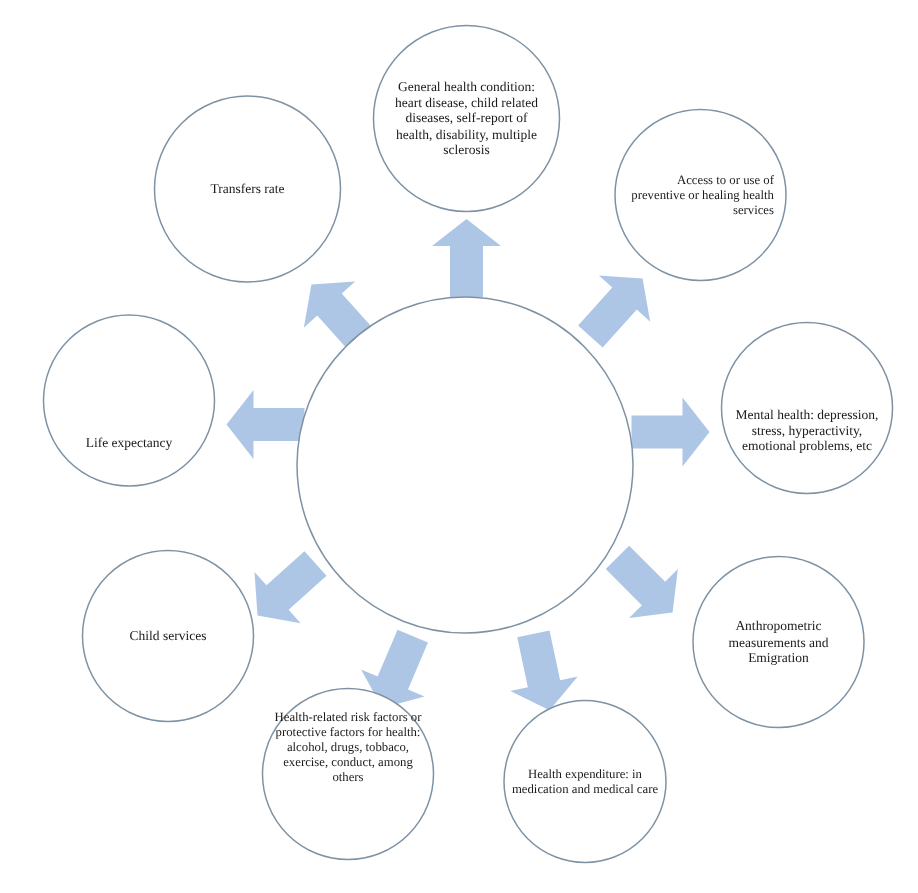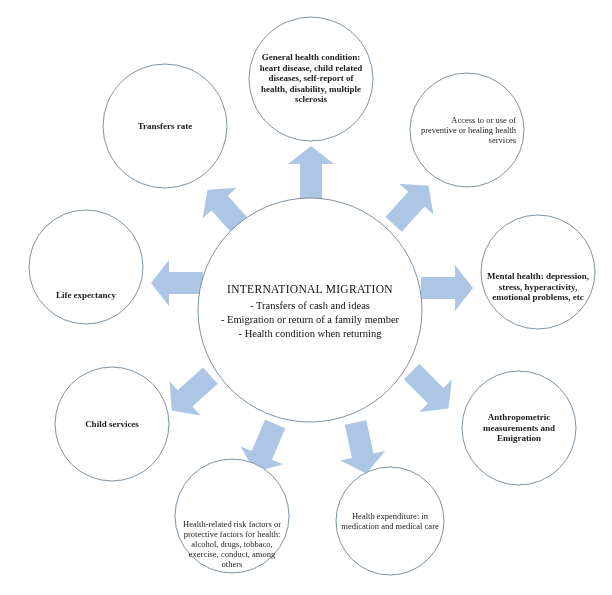--- a/index.html
+++ b/index.html
@@ -40,21 +40,20 @@
     text-align: center;
     color: #1b1b1b;
     font-family: "Liberation Serif", serif;
     line-height: 1.18;
     pointer-events: none;
     transform: translate(-50%, -50%);
     white-space: normal;
   }
   .node-label.small {
     font-size: 9px;
-    font-weight: bold;
   }
   .node-label.tiny {
     font-size: 8.5px;
   }
   .center-label {
     position: absolute;
     text-align: center;
     transform: translate(-50%, -50%);
     color: #0f0f0f;
     font-family: "Liberation Serif", serif;
@@ -100,26 +99,20 @@
       </g>
     <circle id="center-circle" class="node-circle" cx="310" cy="310" r="112"></circle>
   </svg>
 
   <div id="label-layer">
       <div class="node-label small" style="left: 311px; top: 79px; width: 104px;">General health condition: heart disease, child related diseases, self-report of health, disability, multiple sclerosis</div>
       <div class="node-label tiny" style="left: 467px; top: 130px; width: 98px; text-align: right;">Access to or use of preventive  or healing  health services</div>
       <div class="node-label small" style="left: 538px; top: 272px; width: 104px; margin-top: 15px;">Mental health: depression, stress, hyperactivity, emotional problems, etc</div>
       <div class="node-label small" style="left: 519px; top: 428px; width: 104px;">Anthropometric measurements  and Emigration</div>
       <div class="node-label tiny" style="left: 390px; top: 521px; width: 98px;">Health  expenditure: in medication  and medical  care</div>
-      <div class="node-label tiny" style="left: 232px; top: 544px; width: 100px;">Health-related  risk factors or protective factors for health: alcohol, drugs, tobbaco, exercise, conduct, among others</div>
+      <div class="node-label tiny" style="left: 232px; top: 498px; width: 100px;">Health-related  risk factors or protective factors for health: alcohol, drugs, tobbaco, exercise, conduct, among others</div>
       <div class="node-label small" style="left: 112px; top: 424px; width: 104px;">Child services</div>
       <div class="node-label small" style="left: 86px; top: 267px; width: 104px; margin-top: 28px;">Life expectancy</div>
       <div class="node-label small" style="left: 165px; top: 126px; width: 104px;">Transfers rate</div>
     </div>
 
-  <div class="center-label" id="center-label" style="left: 310px; top: 312px;">
-    <div class="center-title">INTERNATIONAL MIGRATION</div>
-    <div class="center-item">- Transfers  of cash and ideas</div>
-    <div class="center-item">- Emigration or return of a family member</div>
-    <div class="center-item">-  Health condition when returning</div>
-  </div>
 
 </div>
 
 </body></html>

